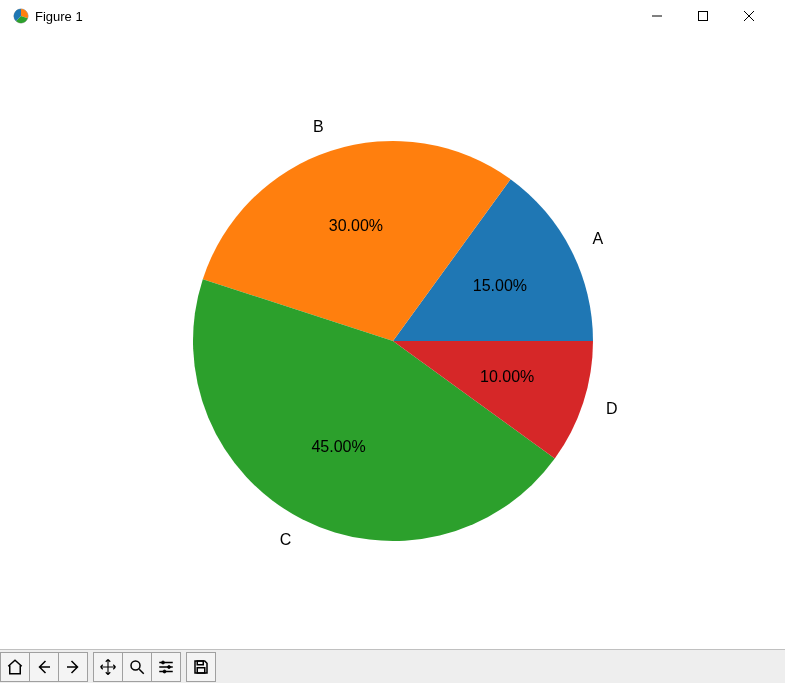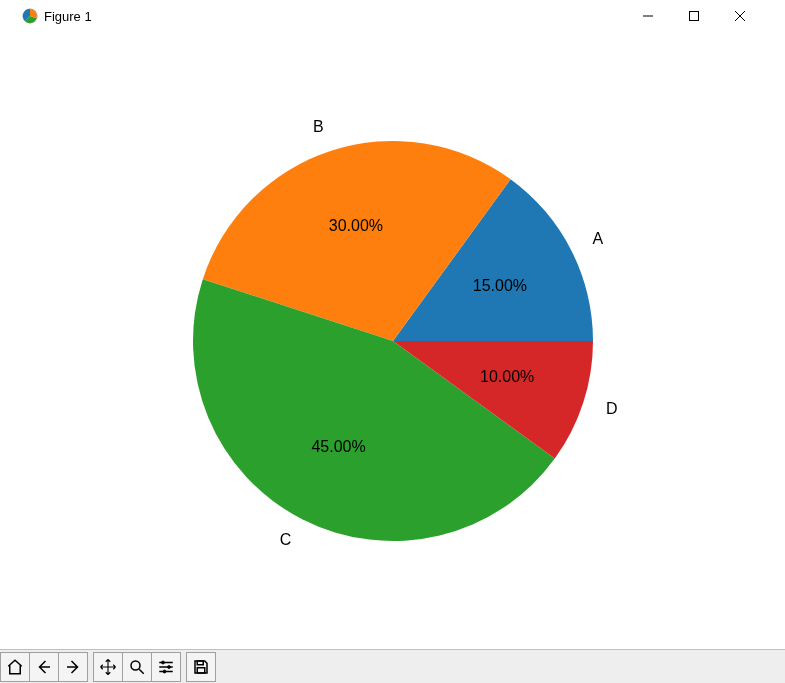--- a/index.html
+++ b/index.html
@@ -9,21 +9,21 @@
       width: 785px;
       height: 683px;
       overflow: hidden;
       display: flex;
       flex-direction: column;
     }
     .titlebar {
       height: 32px;
       display: flex;
       align-items: center;
-      padding: 0 22px;
+      padding: 0 13px;
       font-size: 13px;
       color: #000;
     }
     .titlebar .app-icon {
       width: 16px;
       height: 16px;
       margin-right: 6px;
     }
     .titlebar .title-text { flex: 0 0 auto; }
     .titlebar .spacer { flex: 1; }

